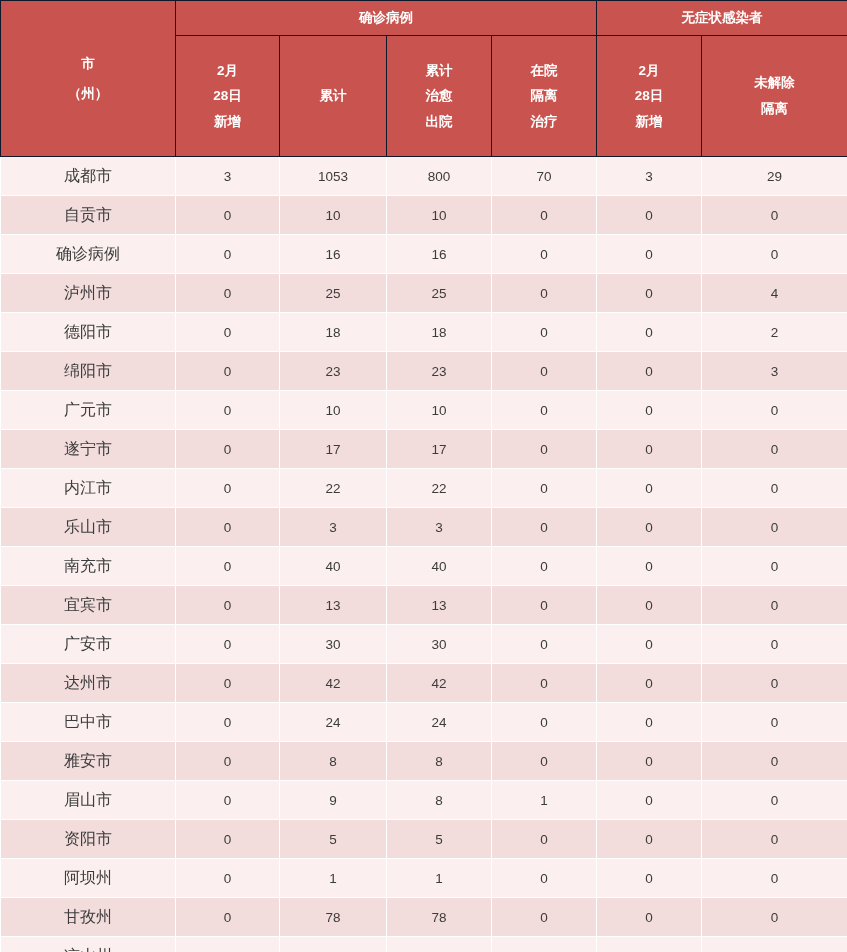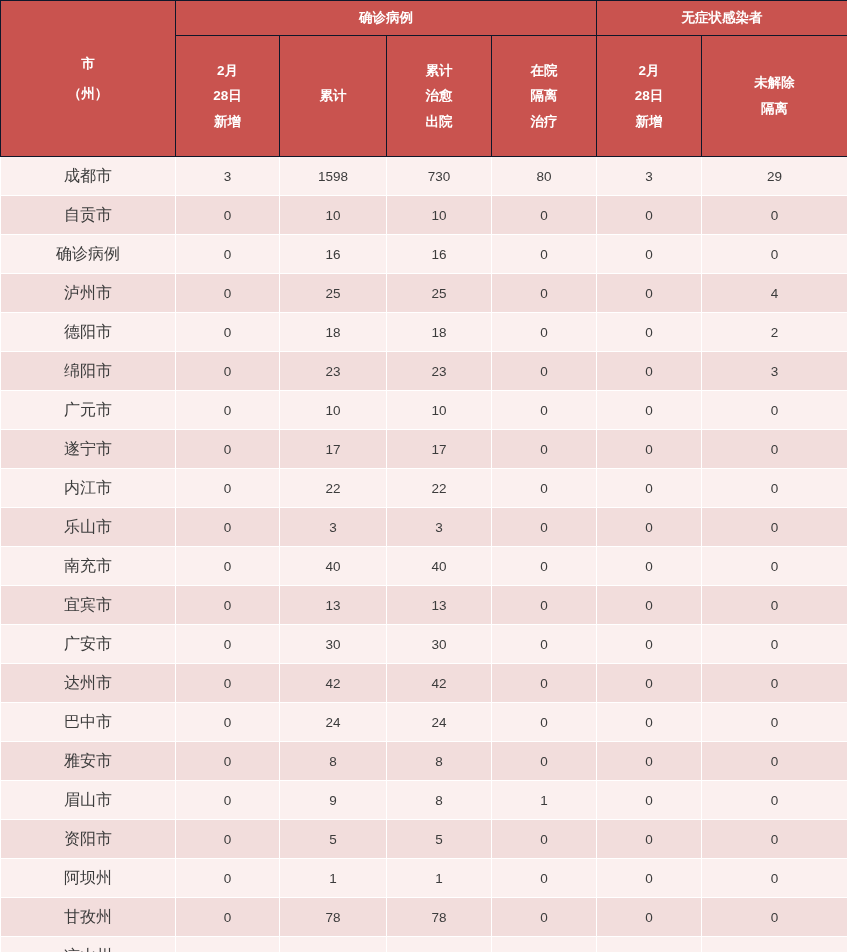--- a/index.html
+++ b/index.html
@@ -114,23 +114,23 @@
       <th class="sub-head">
         <span class="hline">未解除</span>
         <span class="hline">隔离</span>
       </th>
     </tr>
   </thead>
   <tbody id="table-body">
       <tr class="row-even">
         <td class="city-cell">成都市</td>
         <td>3</td>
-        <td>1598</td>
-        <td>730</td>
-        <td>80</td>
+        <td>1053</td>
+        <td>800</td>
+        <td>70</td>
         <td>3</td>
         <td>29</td>
       </tr>
       <tr class="row-odd">
         <td class="city-cell">自贡市</td>
         <td>0</td>
         <td>10</td>
         <td>10</td>
         <td>0</td>
         <td>0</td>

